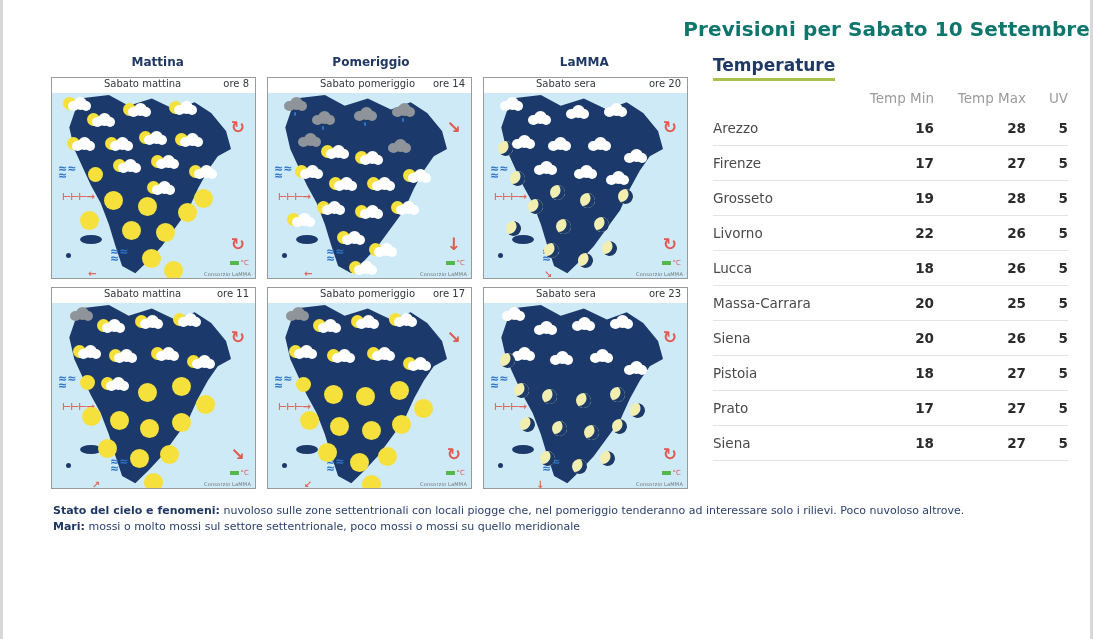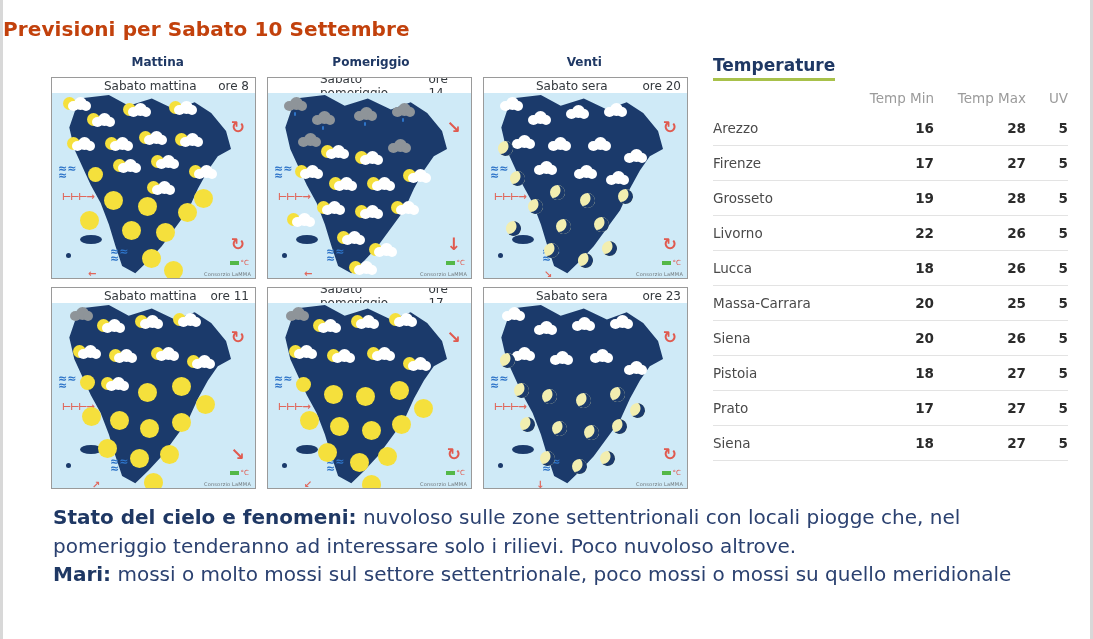--- a/index.html
+++ b/index.html
@@ -16,24 +16,24 @@
   .page {
     position: relative;
     width: 1093px;
     height: 639px;
     box-sizing: border-box;
     border-left: 3px solid #d8d8d8;
     border-right: 3px solid #d8d8d8;
     background: #ffffff;
   }
   .page-title {
-    text-align: left;
+    text-align: right;
     font-size: 20px;
     font-weight: bold;
-    color: #c2410c;
+    color: #0f766e;
     letter-spacing: 0.1px;
     padding-top: 17px;
     margin: 0;
   }
 
   
   .content {
     display: flex;
     padding: 14px 22px 0 48px;
     box-sizing: border-box;
@@ -63,24 +63,23 @@
     height: 202px;
     box-sizing: border-box;
     border: 1px solid #9a9a9a;
     background: #ffffff;
     position: relative;
     overflow: hidden;
   }
   .map-caption {
     height: 15px;
     display: flex;
-    align-items: center;
     justify-content: space-between;
     padding: 0 6px 0 52px;
-    font-size: 12px;
+    font-size: 10px;
     color: #33383d;
     background: #ffffff;
     box-sizing: border-box;
   }
   .map-canvas {
     position: relative;
     width: 100%;
     height: 186px;
     background: #cfeaf7;
     overflow: hidden;
@@ -242,41 +241,41 @@
     font-weight: bold;
     color: #2b2b2b;
   }
   table.temp-table th.c-min, table.temp-table td.c-min { width: 92px; }
   table.temp-table th.c-max, table.temp-table td.c-max { width: 92px; }
   table.temp-table th.c-uv,  table.temp-table td.c-uv  { width: 42px; }
 
   
   .summary {
     padding: 6px 24px 0 50px;
-    font-size: 20px;
+    font-size: 11px;
     line-height: 1.43;
     color: #2b4170;
   }
   .summary b { color: #1f3864; }
 </style>
 </head>
 <body>
 
 <div class="page">
 
   <h1 class="page-title">Previsioni per Sabato 10 Settembre</h1>
 
   <div class="content">
 
     <div class="maps-area">
 
       <div class="map-col-heads">
         <div class="map-col-head">Mattina</div>
         <div class="map-col-head">Pomeriggio</div>
-        <div class="map-col-head">Venti</div>
+        <div class="map-col-head">LaMMA</div>
       </div>
 
       <div class="map-row">
 
         <div class="map-card">
           <div class="map-caption">
             <span>Sabato mattina</span>
             <span>ore 8</span>
           </div>
           <div class="map-canvas">

